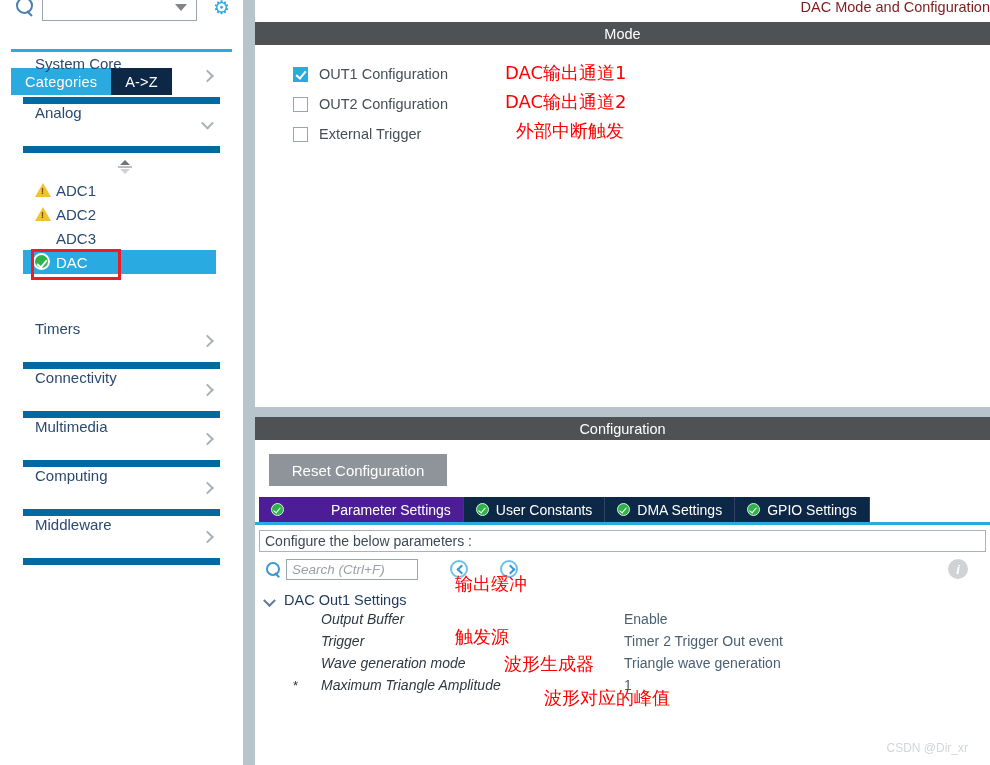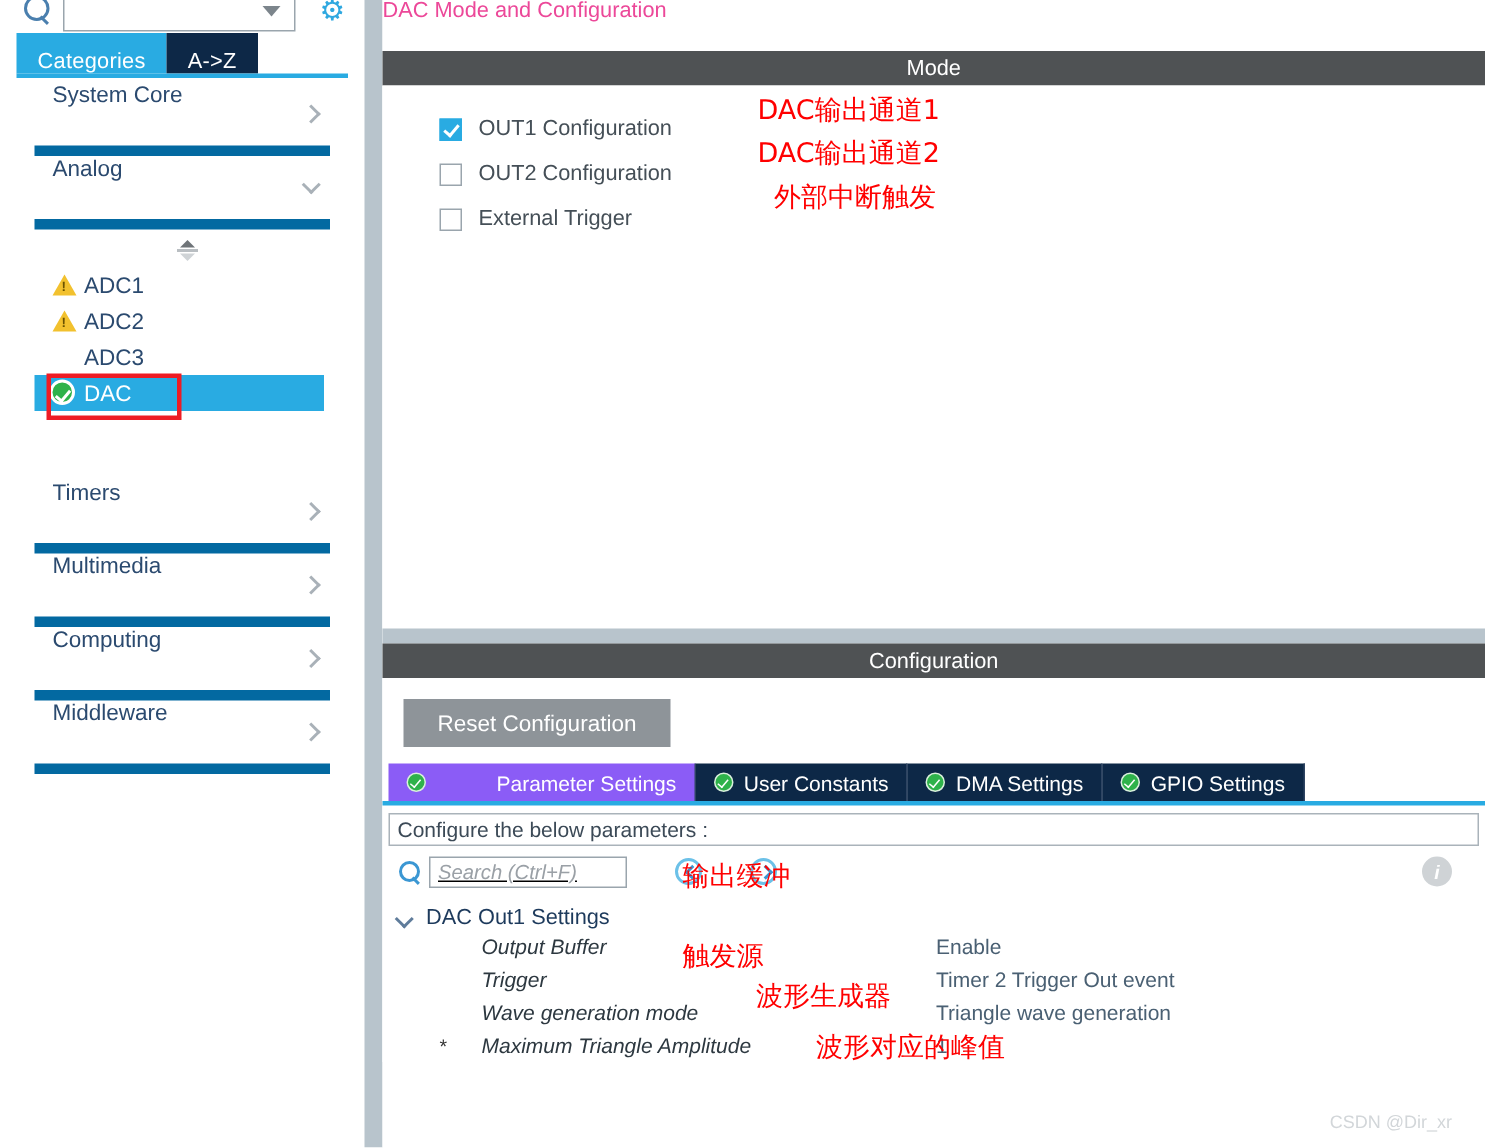--- a/index.html
+++ b/index.html
@@ -45,22 +45,22 @@
   .gear-icon {
     margin-left: 16px; color: #2fa8e0; font-size: 19px; line-height: 1;
   }
 
   
   .cat-tabs {
     position: absolute; left: 11px; top: 22px;
     display: flex; align-items: flex-end;
   }
   .cat-tab {
-    height: 27px; padding: 0 14px; display: flex; align-items: flex-end;
-    color: #ffffff; font-size: 14.5px; letter-spacing: .2px;
+    height: 27px; padding: 0 14px; display: flex; align-items: center;
+    color: #ffffff; font-size: 14.5px; letter-spacing: .2px; margin-top: 46px;
   }
   .cat-tab.active { background: #29abe2; }
   .cat-tab.inactive { background: #0d2847; }
   .tabs-underline {
     position: absolute; left: 11px; top: 49px; width: 221px; height: 3px;
     background: #29abe2;
   }
 
   
   .cat-list { position: absolute; left: 11px; top: 55px; width: 221px; }
@@ -130,21 +130,21 @@
     position: absolute; left: 243px; top: 0; width: 12px; height: 765px;
     background: #b8c4cc;
   }
 
   
   #content {
     position: absolute; left: 255px; top: 0; width: 735px; height: 765px;
     background: #ffffff;
   }
   .page-title {
-    height: 34px; text-align: left; color: #ec4899;
+    height: 22px; text-align: right; color: #7f1d1d;
     font-size: 14.5px; line-height: 14px; overflow: hidden;
   }
   .section-bar {
     height: 23px; background: #4f5254; color: #ffffff;
     display: flex; align-items: center; justify-content: center;
     font-size: 14.5px;
   }
   .mode-panel { height: 362px; background: #ffffff; }
   .cb-row {
     display: flex; align-items: center; height: 30px; padding-left: 38px;
@@ -174,21 +174,21 @@
     width: 178px; height: 32px; background: #8e9499; border: none;
     color: #ffffff; font-size: 15px; font-family: "Liberation Sans", sans-serif;
     text-align: center; cursor: default;
   }
   .tabbar { display: flex; align-items: flex-end; padding-left: 4px; }
   .ptab {
     height: 25px; display: flex; align-items: center; gap: 7px;
     padding: 0 12px; color: #ffffff; font-size: 14px;
     border-right: 1px solid #2e4462;
   }
-  .ptab.active { background: #8b5cf6; gap: 47px; }
+  .ptab.active { background: #4c1d95; gap: 47px; }
   .ptab.inactive { background: #0d2847; }
   .ptab .dot {
     width: 13px; height: 13px; border-radius: 50%; background: #2eb24a;
     border: 1.5px solid #d9f0dc; position: relative; flex: 0 0 auto;
   }
   .ptab .dot::after {
     content: ""; position: absolute; left: 3px; top: 2px;
     width: 3px; height: 6px; border-right: 1.7px solid #fff;
     border-bottom: 1.7px solid #fff; transform: rotate(40deg);
   }
@@ -196,21 +196,21 @@
 
   .cfg-hint {
     margin: 5px 4px 0 4px; height: 22px;
     border: 1px solid #aab3ba; background: #ffffff;
     display: flex; align-items: center; padding-left: 5px;
     color: #3c4a57; font-size: 14px;
   }
 
   .param-search-row {
     display: flex; align-items: center; height: 34px;
-    padding-left: 10px; position: relative; text-decoration: underline;
+    padding-left: 10px; position: relative;
   }
   .mini-glass { width: 16px; height: 16px; position: relative; }
   .mini-glass::before {
     content: ""; position: absolute; left: 1px; top: 1px;
     width: 10px; height: 10px; border: 2px solid #3b97d3; border-radius: 50%;
   }
   .mini-glass::after {
     content: ""; position: absolute; left: 10px; top: 11px;
     width: 6px; height: 2px; background: #3b97d3;
     transform: rotate(45deg); transform-origin: left center;
@@ -331,20 +331,24 @@
         <span class="ok-ico"></span>
         <span>DAC</span>
       </div>
     </div>
 
     <div class="red-box"></div>
 
     <div class="cat-list" style="top:320px;">
       <div class="cat-group">
         <span class="label">Timers</span>
+        <span class="chev right"></span>
+      </div>
+      <div class="cat-group">
+        <span class="label">Connectivity</span>
         <span class="chev right"></span>
       </div>
       <div class="cat-group">
         <span class="label">Multimedia</span>
         <span class="chev right"></span>
       </div>
       <div class="cat-group">
         <span class="label">Computing</span>
         <span class="chev right"></span>
       </div>

